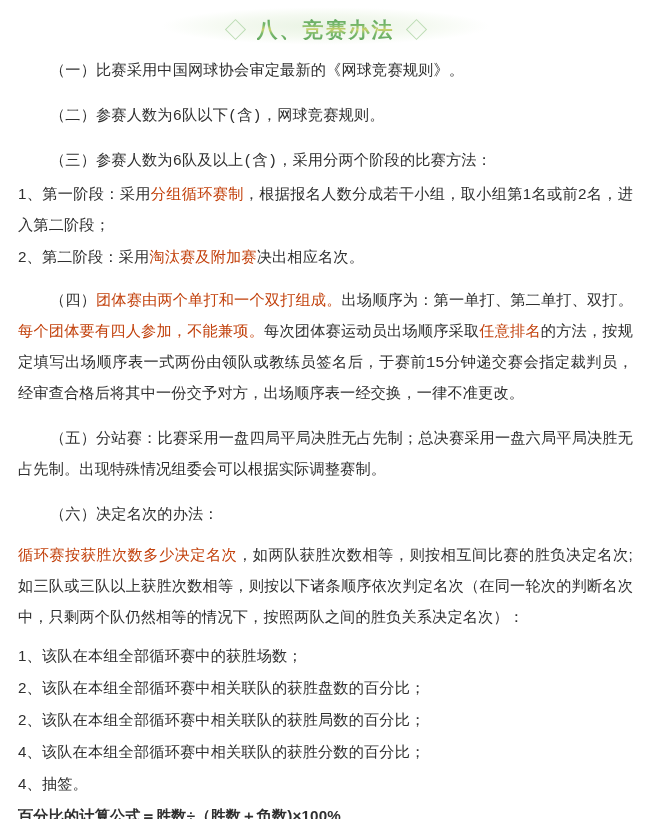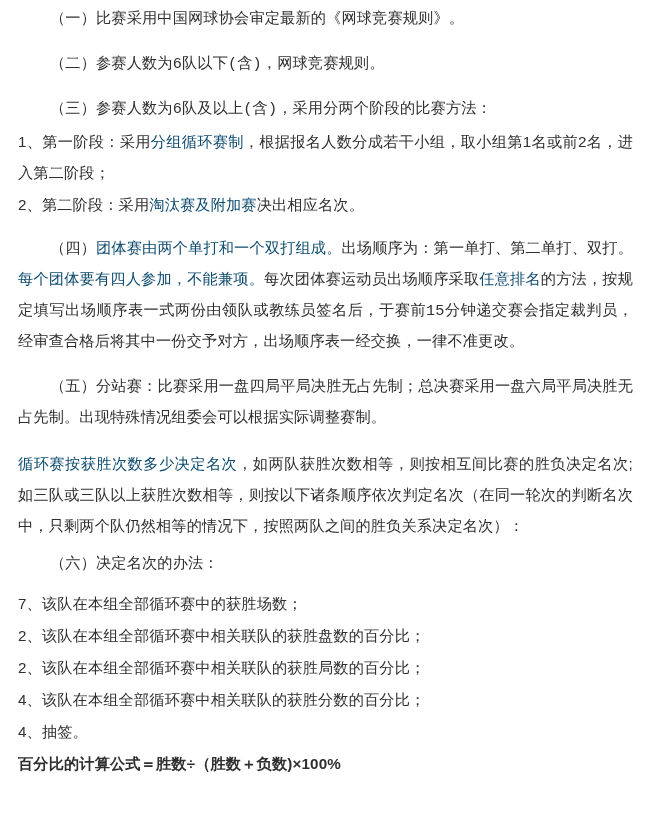--- a/index.html
+++ b/index.html
@@ -81,49 +81,54 @@
   }
   p.indent {
     text-indent: 32px;
     font-family: Liberation Mono, monospace;
   }
   p.gap-lg { margin-bottom: 14px; }
   p.gap-md { margin-bottom: 8px; }
   p.gap-sm { margin-bottom: 1px; }
   p.bold { font-weight: bold; }
 
-  .hl { color: #0c4a6e; }
+  .hl { color: #c2410c; }
 </style>
 </head>
 <body>
 
 <div class="page">
 
+  <div class="title-wrap">
+    <span class="diamond"></span>
+    <span class="title-text">八、竞赛办法</span>
+    <span class="diamond"></span>
+  </div>
 
   <div class="content">
 
     <p class="para indent gap-lg">（一）比赛采用中国网球协会审定最新的《网球竞赛规则》。</p>
 
     <p class="para indent gap-lg">（二）参赛人数为6队以下(含)，网球竞赛规则。</p>
 
     <p class="para indent gap-sm">（三）参赛人数为6队及以上(含)，采用分两个阶段的比赛方法：</p>
 
     <p class="para gap-sm"><span>1、第一阶段：采用</span><span class="hl">分组循环赛制</span><span>，根据报名人数分成若干小组，取小组第1名或前2名，进入第二阶段；</span></p>
 
     <p class="para gap-lg"><span>2、第二阶段：采用</span><span class="hl">淘汰赛及附加赛</span><span>决出相应名次。</span></p>
 
     <p class="para indent gap-lg"><span>（四）</span><span class="hl">团体赛由两个单打和一个双打组成。</span><span>出场顺序为：第一单打、第二单打、双打。</span><span class="hl">每个团体要有四人参加，不能兼项。</span><span>每次团体赛运动员出场顺序采取</span><span class="hl">任意排名</span><span>的方法，按规定填写出场顺序表一式两份由领队或教练员签名后，于赛前15分钟递交赛会指定裁判员，经审查合格后将其中一份交予对方，出场顺序表一经交换，一律不准更改。</span></p>
 
     <p class="para indent gap-lg">（五）分站赛：比赛采用一盘四局平局决胜无占先制；总决赛采用一盘六局平局决胜无占先制。出现特殊情况组委会可以根据实际调整赛制。</p>
 
+    <p class="para indent gap-md">（六）决定名次的办法：</p>
+
     <p class="para gap-md"><span class="hl">循环赛按获胜次数多少决定名次</span><span>，如两队获胜次数相等，则按相互间比赛的胜负决定名次;如三队或三队以上获胜次数相等，则按以下诸条顺序依次判定名次（在同一轮次的判断名次中，只剩两个队仍然相等的情况下，按照两队之间的胜负关系决定名次）：</span></p>
 
-    <p class="para indent gap-md">（六）决定名次的办法：</p>
-
-    <p class="para gap-sm">7、该队在本组全部循环赛中的获胜场数；</p>
+    <p class="para gap-sm">1、该队在本组全部循环赛中的获胜场数；</p>
     <p class="para gap-sm">2、该队在本组全部循环赛中相关联队的获胜盘数的百分比；</p>
     <p class="para gap-sm">2、该队在本组全部循环赛中相关联队的获胜局数的百分比；</p>
     <p class="para gap-sm">4、该队在本组全部循环赛中相关联队的获胜分数的百分比；</p>
     <p class="para gap-sm">4、抽签。</p>
 
     <p class="para bold">百分比的计算公式＝胜数÷（胜数＋负数)×100%</p>
 
   </div>
 </div>
 

